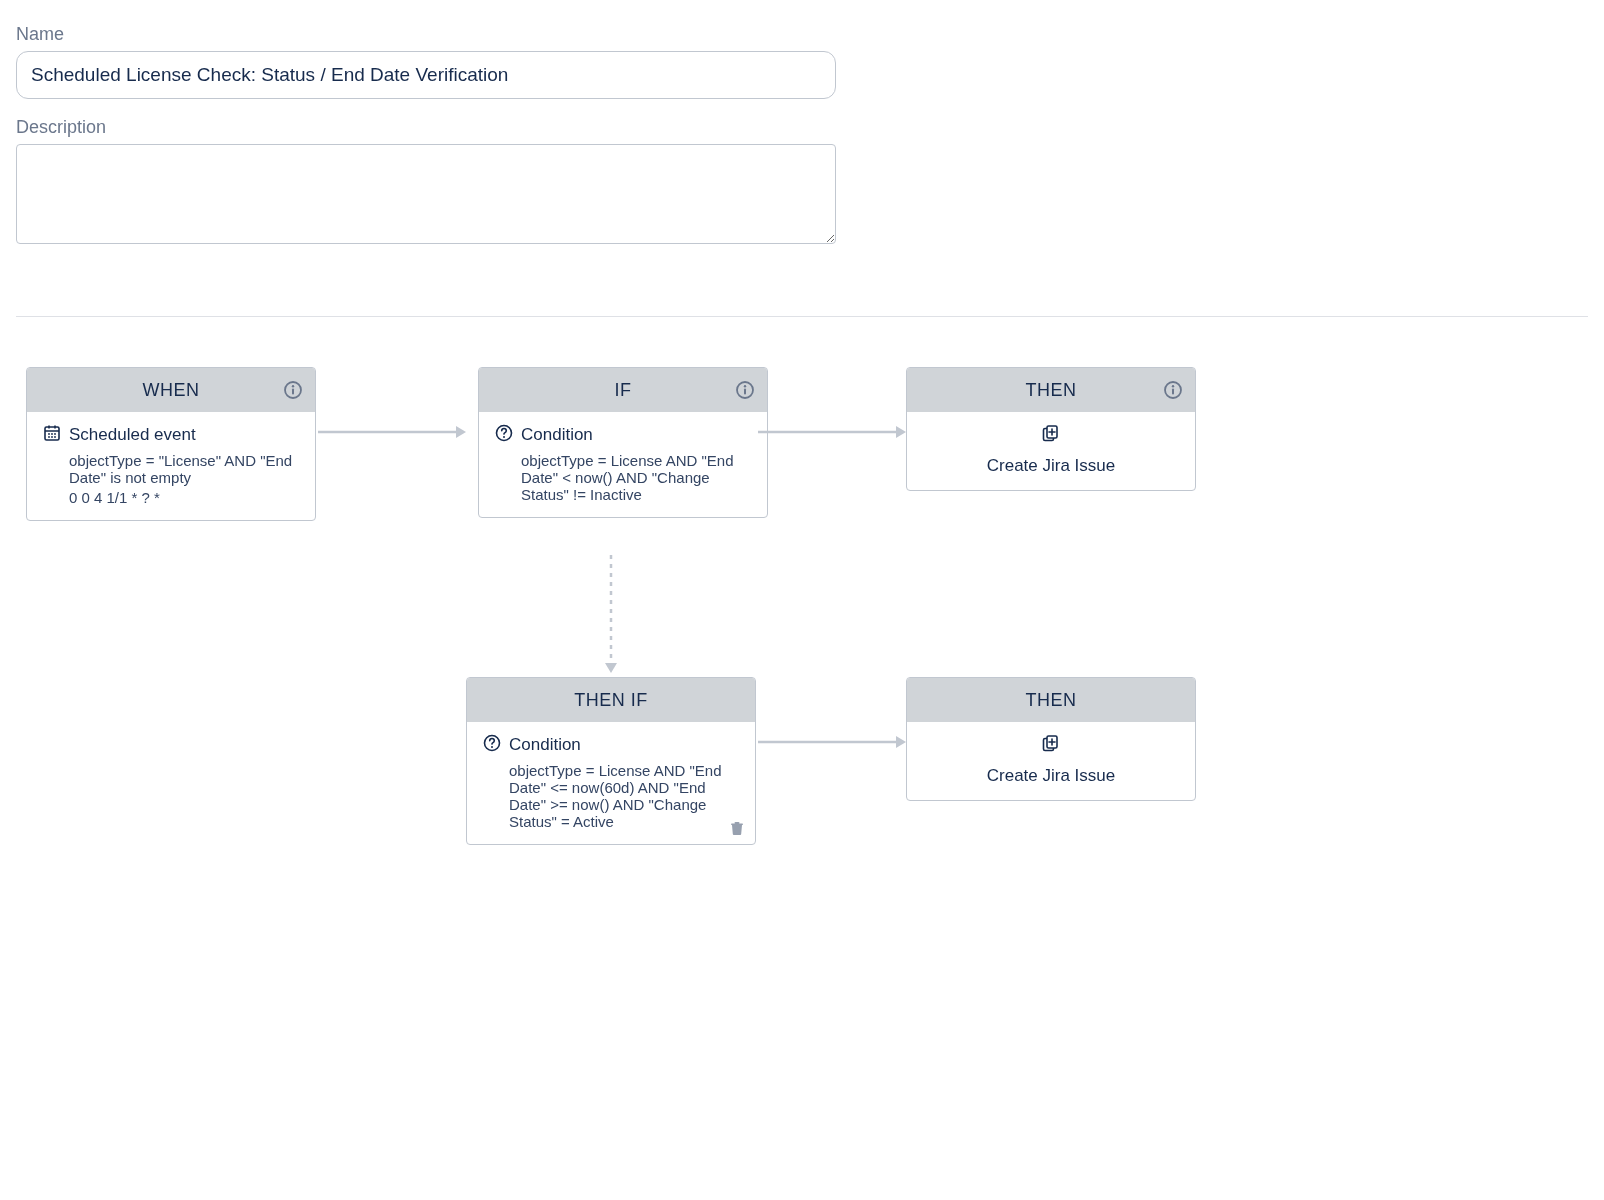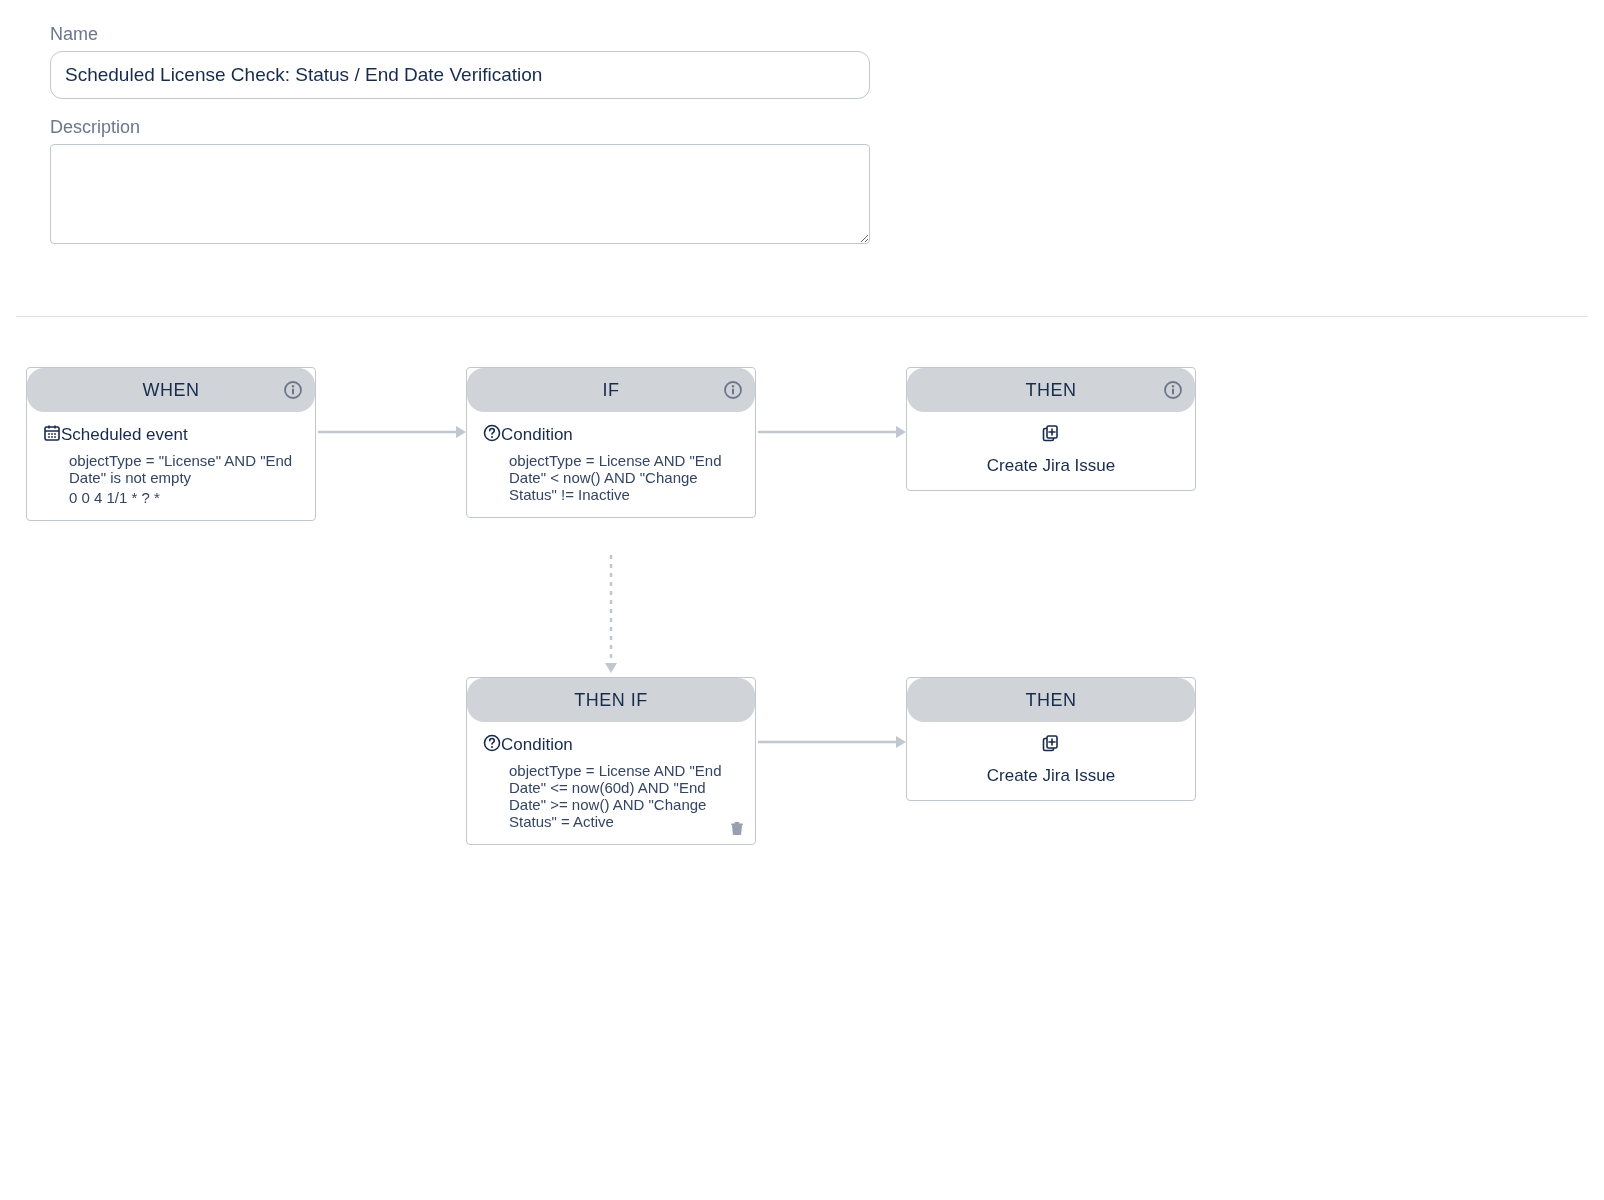--- a/index.html
+++ b/index.html
@@ -2,21 +2,21 @@
 <html><head>
 <meta charset="utf-8">
 <style>
   * { box-sizing: border-box; margin: 0; padding: 0; }
   body {
     font-family: -apple-system, BlinkMacSystemFont, "Segoe UI", Arial, sans-serif;
     background: #fff;
     padding: 24px 16px;
     color: #172B4D;
   }
-  .form-section { max-width: 820px; margin-left: 34px; }
+  .form-section { max-width: 820px; }
   .field { margin-bottom: 18px; }
   .field-label {
     display: block;
     color: #6B778C;
     font-size: 18px;
     margin-bottom: 6px;
     font-weight: 400;
   }
   .text-input {
     width: 100%;
@@ -62,37 +62,36 @@
     color: #172B4D;
     font-size: 18px;
     font-weight: 500;
     padding: 11px 12px;
     display: flex;
     justify-content: center;
     align-items: center;
     position: relative;
     letter-spacing: 0.5px;
     min-height: 44px;
-    border-radius: 17px;
   }
   .node-header .info-icon {
     position: absolute;
     right: 12px;
     top: 50%;
     transform: translateY(-50%);
     display: inline-flex;
   }
   .node-body {
     padding: 12px 16px 14px 16px;
     position: relative;
   }
   .body-title-row {
     display: flex;
     align-items: center;
-    gap: 0;
+    gap: 8px;
     margin-bottom: 6px;
   }
   .body-title {
     font-size: 17px;
     color: #172B4D;
     font-weight: 400;
   }
   .detail-lines {
     padding-left: 26px;
     display: flex;
@@ -174,21 +173,21 @@
         <span class="detail-line">0 0 4 1/1 * ? *</span>
       </div>
     </div>
   </div>
 
   <svg class="arrow" style="left:300px; top:55px;" width="150" height="20">
     <line x1="2" y1="10" x2="140" y2="10" class="arrow-line"></line>
     <polygon points="140,4 150,10 140,16" class="arrow-head"></polygon>
   </svg>
 
-  <div class="node" style="left:450px; top:0;">
+  <div class="node" style="left:462px; top:0;">
     <div class="node-header">
       <span>IF</span>
       <span class="info-icon">
         <svg width="20" height="20" viewBox="0 0 20 20">
             <circle cx="10" cy="10" r="8" fill="none" stroke="#6B778C" stroke-width="1.8"></circle>
             <circle cx="10" cy="6.2" r="1.2" fill="#6B778C"></circle>
             <rect x="9" y="8.5" width="2" height="6" rx="1" fill="#6B778C"></rect>
           </svg>
       </span>
     </div>

